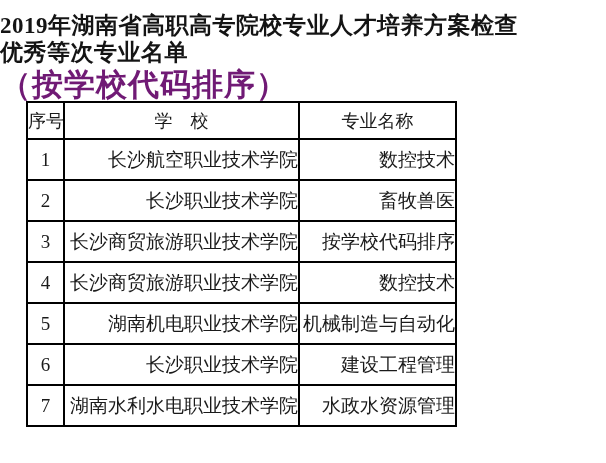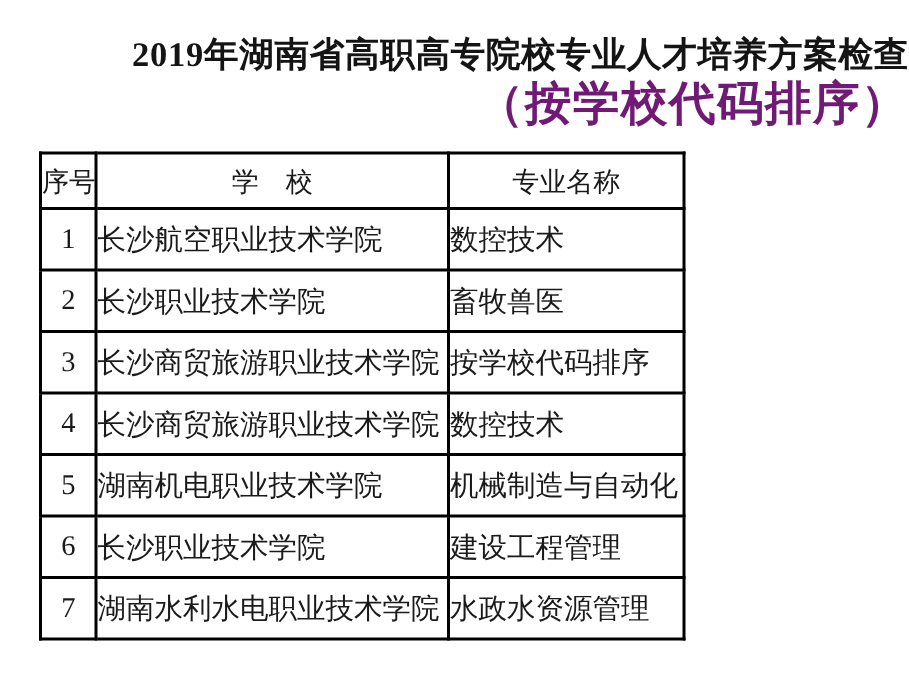--- a/index.html
+++ b/index.html
@@ -11,24 +11,24 @@
   .page {
     position: relative;
     width: 606px;
     height: 463px;
     background: #ffffff;
     font-family: "Liberation Sans", sans-serif;
     color: #161616;
   }
   .title-block {
     position: absolute;
-    top: 23px;
+    top: 12px;
     left: 0;
     width: 100%;
-    text-align: right;
+    text-align: left;
   }
   .title-line-main {
     font-family: "Liberation Serif", "Liberation Sans", sans-serif;
     font-size: 23px;
     line-height: 27px;
     font-weight: 700;
     color: #141414;
     letter-spacing: 0.5px;
   }
   .title-line-sub {
@@ -77,32 +77,33 @@
     font-size: 19px;
     color: #1a1a1a;
     padding: 0;
   }
   td.cell-no {
     text-align: center;
     font-family: "Liberation Serif", serif;
     font-size: 19px;
   }
   td.cell-school, td.cell-major {
-    text-align: left;
+    text-align: right;
     padding-left: 3px;
     letter-spacing: 0;
   }
 </style>
 </head>
 <body>
 
 <div class="page">
 
   <div class="title-block">
     <div class="title-line-main">2019年湖南省高职高专院校专业人才培养方案检查</div>
+    <div class="title-line-sub">优秀等次专业名单</div>
     <div class="title-line-sort">（按学校代码排序）</div>
   </div>
 
   <table class="list-table">
     <colgroup>
       <col class="c-no">
       <col class="c-school">
       <col class="c-major">
     </colgroup>
     <thead>

